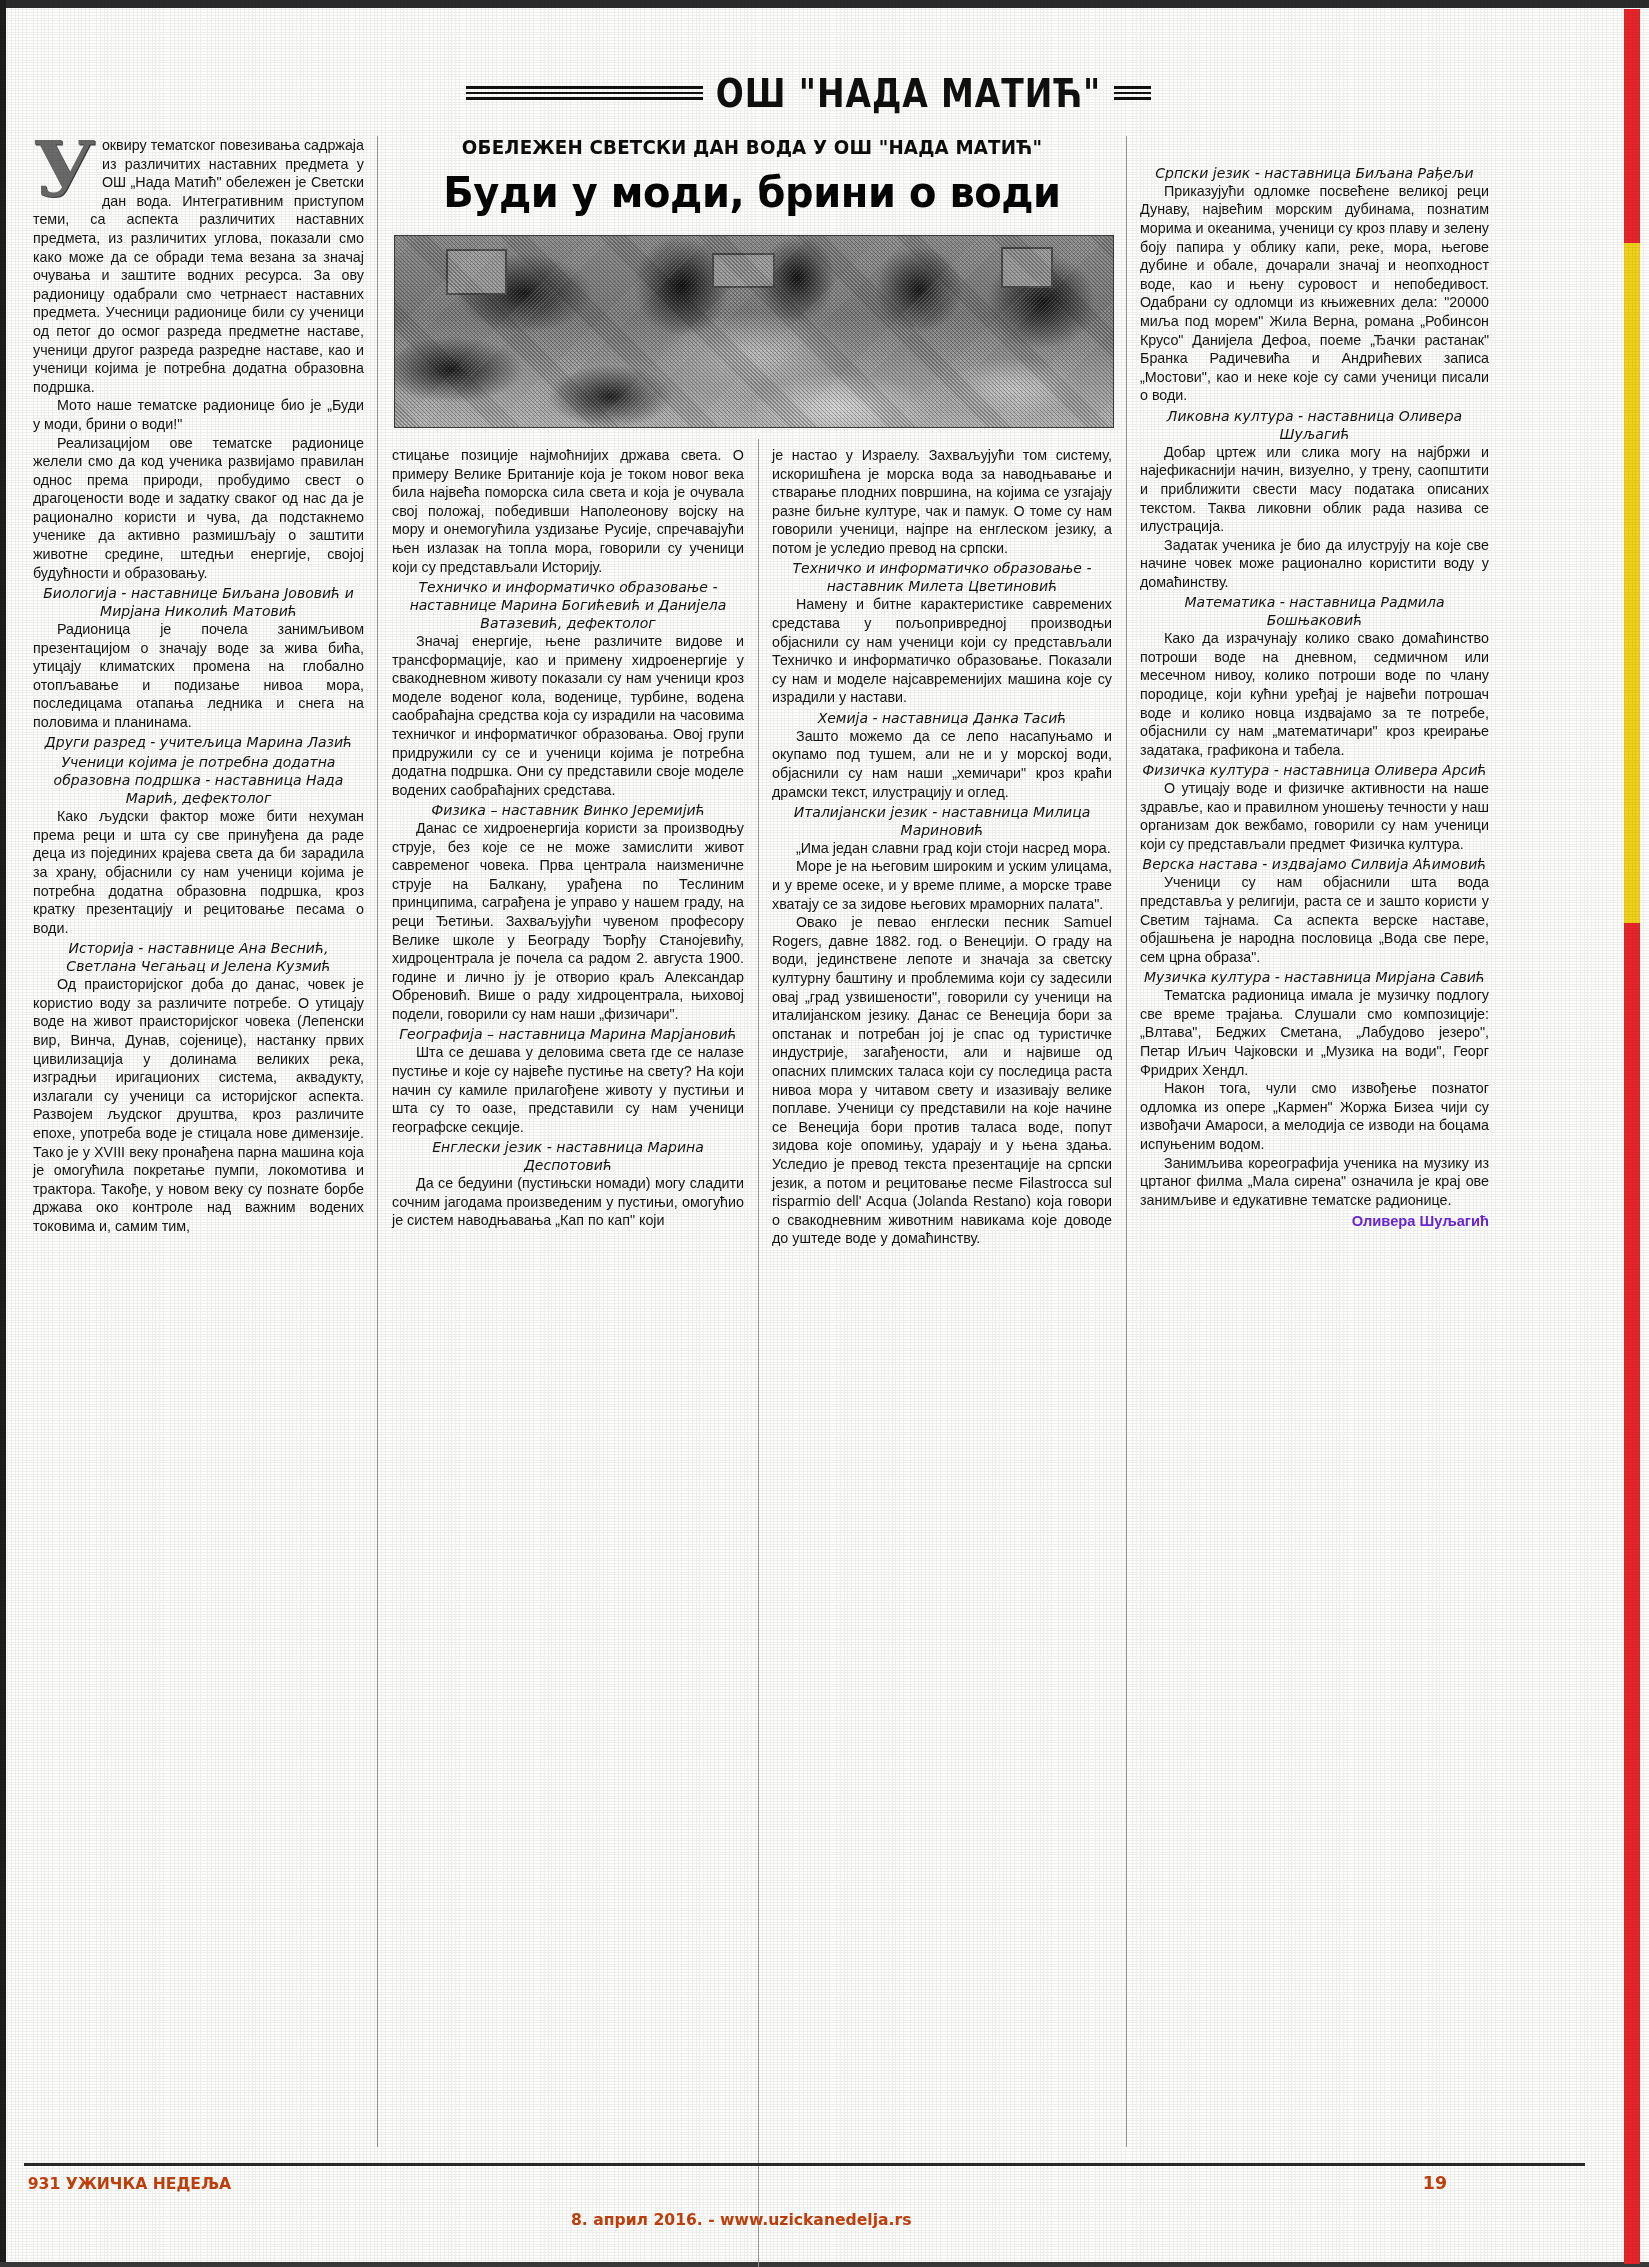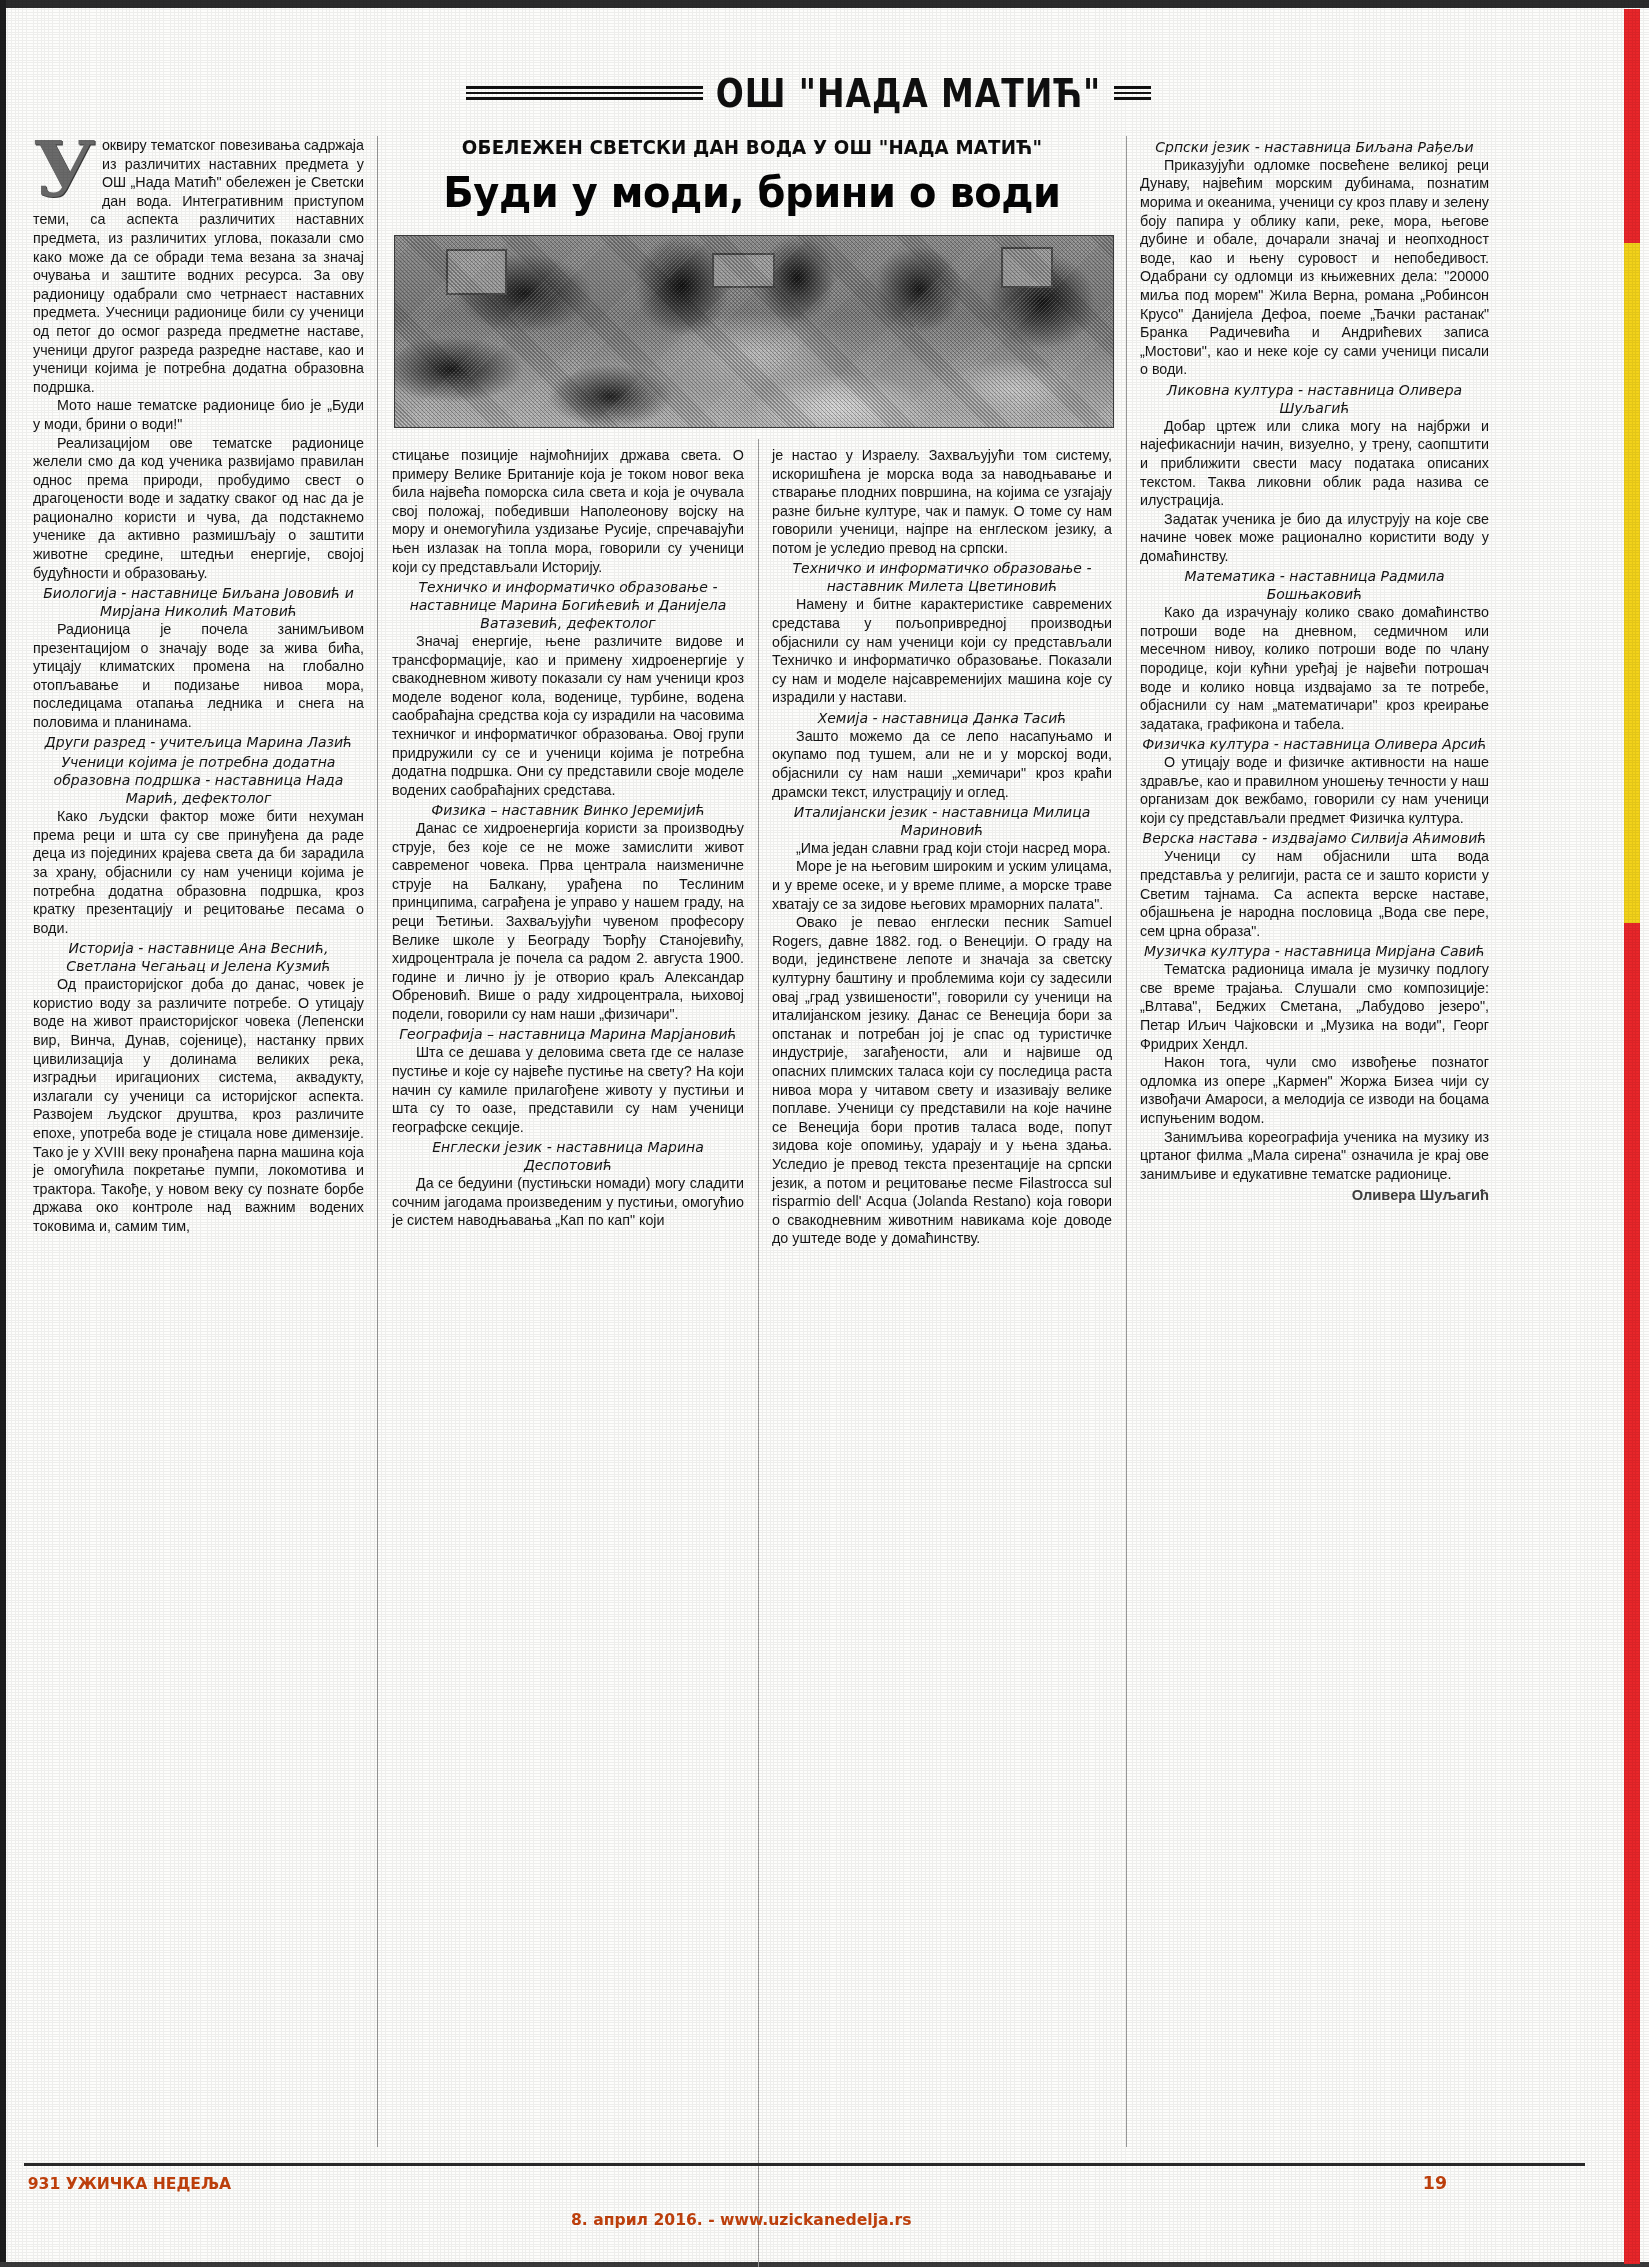--- a/index.html
+++ b/index.html
@@ -85,21 +85,21 @@
     text-align:center;
     font-style:italic;
     font-family:"DejaVu Sans", sans-serif;
     font-size:14px;
     line-height:18px;
     margin:1.8px 0 0 0;
     color:#141414;
   }
   .byline{
     text-indent:0;text-align:right;font-weight:700;font-size:14.7px;
-    margin-top:2.8px;color:#404040;
+    margin-top:2.8px;color:#6d28d9;
   }
 
   
   .dropcap{
     float:left;
     font-family:"DejaVu Serif", serif;
     font-weight:700;
     font-size:77px;
     line-height:62px;
     margin:1.8px 6.4px -3.7px 0;
@@ -245,21 +245,21 @@
         <p class="noind">је настао у Израелу. Захваљујући том систему, искоришћена је морска вода за наводњавање и стварање плодних површина, на којима се узгајају разне биљне културе, чак и памук. О томе су нам говорили ученици, најпре на енглеском језику, а потом је уследио превод на српски.</p>
         <p class="subhead">Техничко и информатичко образовање - наставник Милета Цветиновић</p>
         <p>Намену и битне карактеристике савремених средстава у пољопривредној производњи објаснили су нам ученици који су представљали Техничко и информатичко образовање. Показали су нам и моделе најсавременијих машина које су израдили у настави.</p>
         <p class="subhead">Хемија - наставница Данка Тасић</p>
         <p>Зашто можемо да се лепо насапуњамо и окупамо под тушем, али не и у морској води, објаснили су нам наши „хемичари" кроз краћи драмски текст, илустрацију и оглед.</p>
         <p class="subhead">Италијански језик - наставница Милица Мариновић</p>
         <p>„Има један славни град који стоји насред мора.</p>
         <p>Море је на његовим широким и уским улицама, и у време осеке, и у време плиме, а морске траве хватају се за зидове његових мраморних палата".</p>
         <p>Овако је певао енглески песник Samuel Rogers, давне 1882. год. о Венецији. О граду на води, јединствене лепоте и значаја за светску културну баштину и проблемима који су задесили овај „град узвишености", говорили су ученици на италијанском језику. Данас се Венеција бори за опстанак и потребан јој је спас од туристичке индустрије, загађености, али и највише од опасних плимских таласа који су последица раста нивоа мора у читавом свету и изазивају велике поплаве. Ученици су представили на које начине се Венеција бори против таласа воде, попут зидова које опомињу, ударају и у њена здања. Уследио је превод текста презентације на српски језик, а потом и рецитовање песме Filastrocca sul risparmio dell' Acqua (Jolanda Restano) која говори о свакодневним животним навикама које доводе до уштеде воде у домаћинству.</p>
       </div>
-    <div class="col" id="col4" style="font-size: 14.3px; line-height: 18.6px;">
+    <div class="col" id="col4" style="font-size: 14.3px; line-height: 18.6px; margin-top: 26px;">
         <p class="subhead">Српски језик - наставница Биљана Рађељи</p>
         <p>Приказујући одломке посвећене великој реци Дунаву, највећим морским дубинама, познатим морима и океанима, ученици су кроз плаву и зелену боју папира у облику капи, реке, мора, његове дубине и обале, дочарали значај и неопходност воде, као и њену суровост и непобедивост. Одабрани су одломци из књижевних дела: "20000 миља под морем" Жила Верна, романа „Робинсон Крусо" Данијела Дефоа, поеме „Ђачки растанак" Бранка Радичевића и Андрићевих записа „Мостови", као и неке које су сами ученици писали о води.</p>
         <p class="subhead">Ликовна култура - наставница Оливера Шуљагић</p>
         <p>Добар цртеж или слика могу на најбржи и најефикаснији начин, визуелно, у трену, саопштити и приближити свести масу података описаних текстом. Таква ликовни облик рада назива се илустрација.</p>
         <p>Задатак ученика је био да илуструју на које све начине човек може рационално користити воду у домаћинству.</p>
         <p class="subhead">Математика - наставница Радмила Бошњаковић</p>
         <p>Како да израчунају колико свако домаћинство потроши воде на дневном, седмичном или месечном нивоу, колико потроши воде по члану породице, који кућни уређај је највећи потрошач воде и колико новца издвајамо за те потребе, објаснили су нам „математичари" кроз креирање задатака, графикона и табела.</p>
         <p class="subhead">Физичка култура - наставница Оливера Арсић</p>
         <p>О утицају воде и физичке активности на наше здравље, као и правилном уношењу течности у наш организам док вежбамо, говорили су нам ученици који су представљали предмет Физичка култура.</p>
         <p class="subhead">Верска настава - издвајамо Силвија Аћимовић</p>

